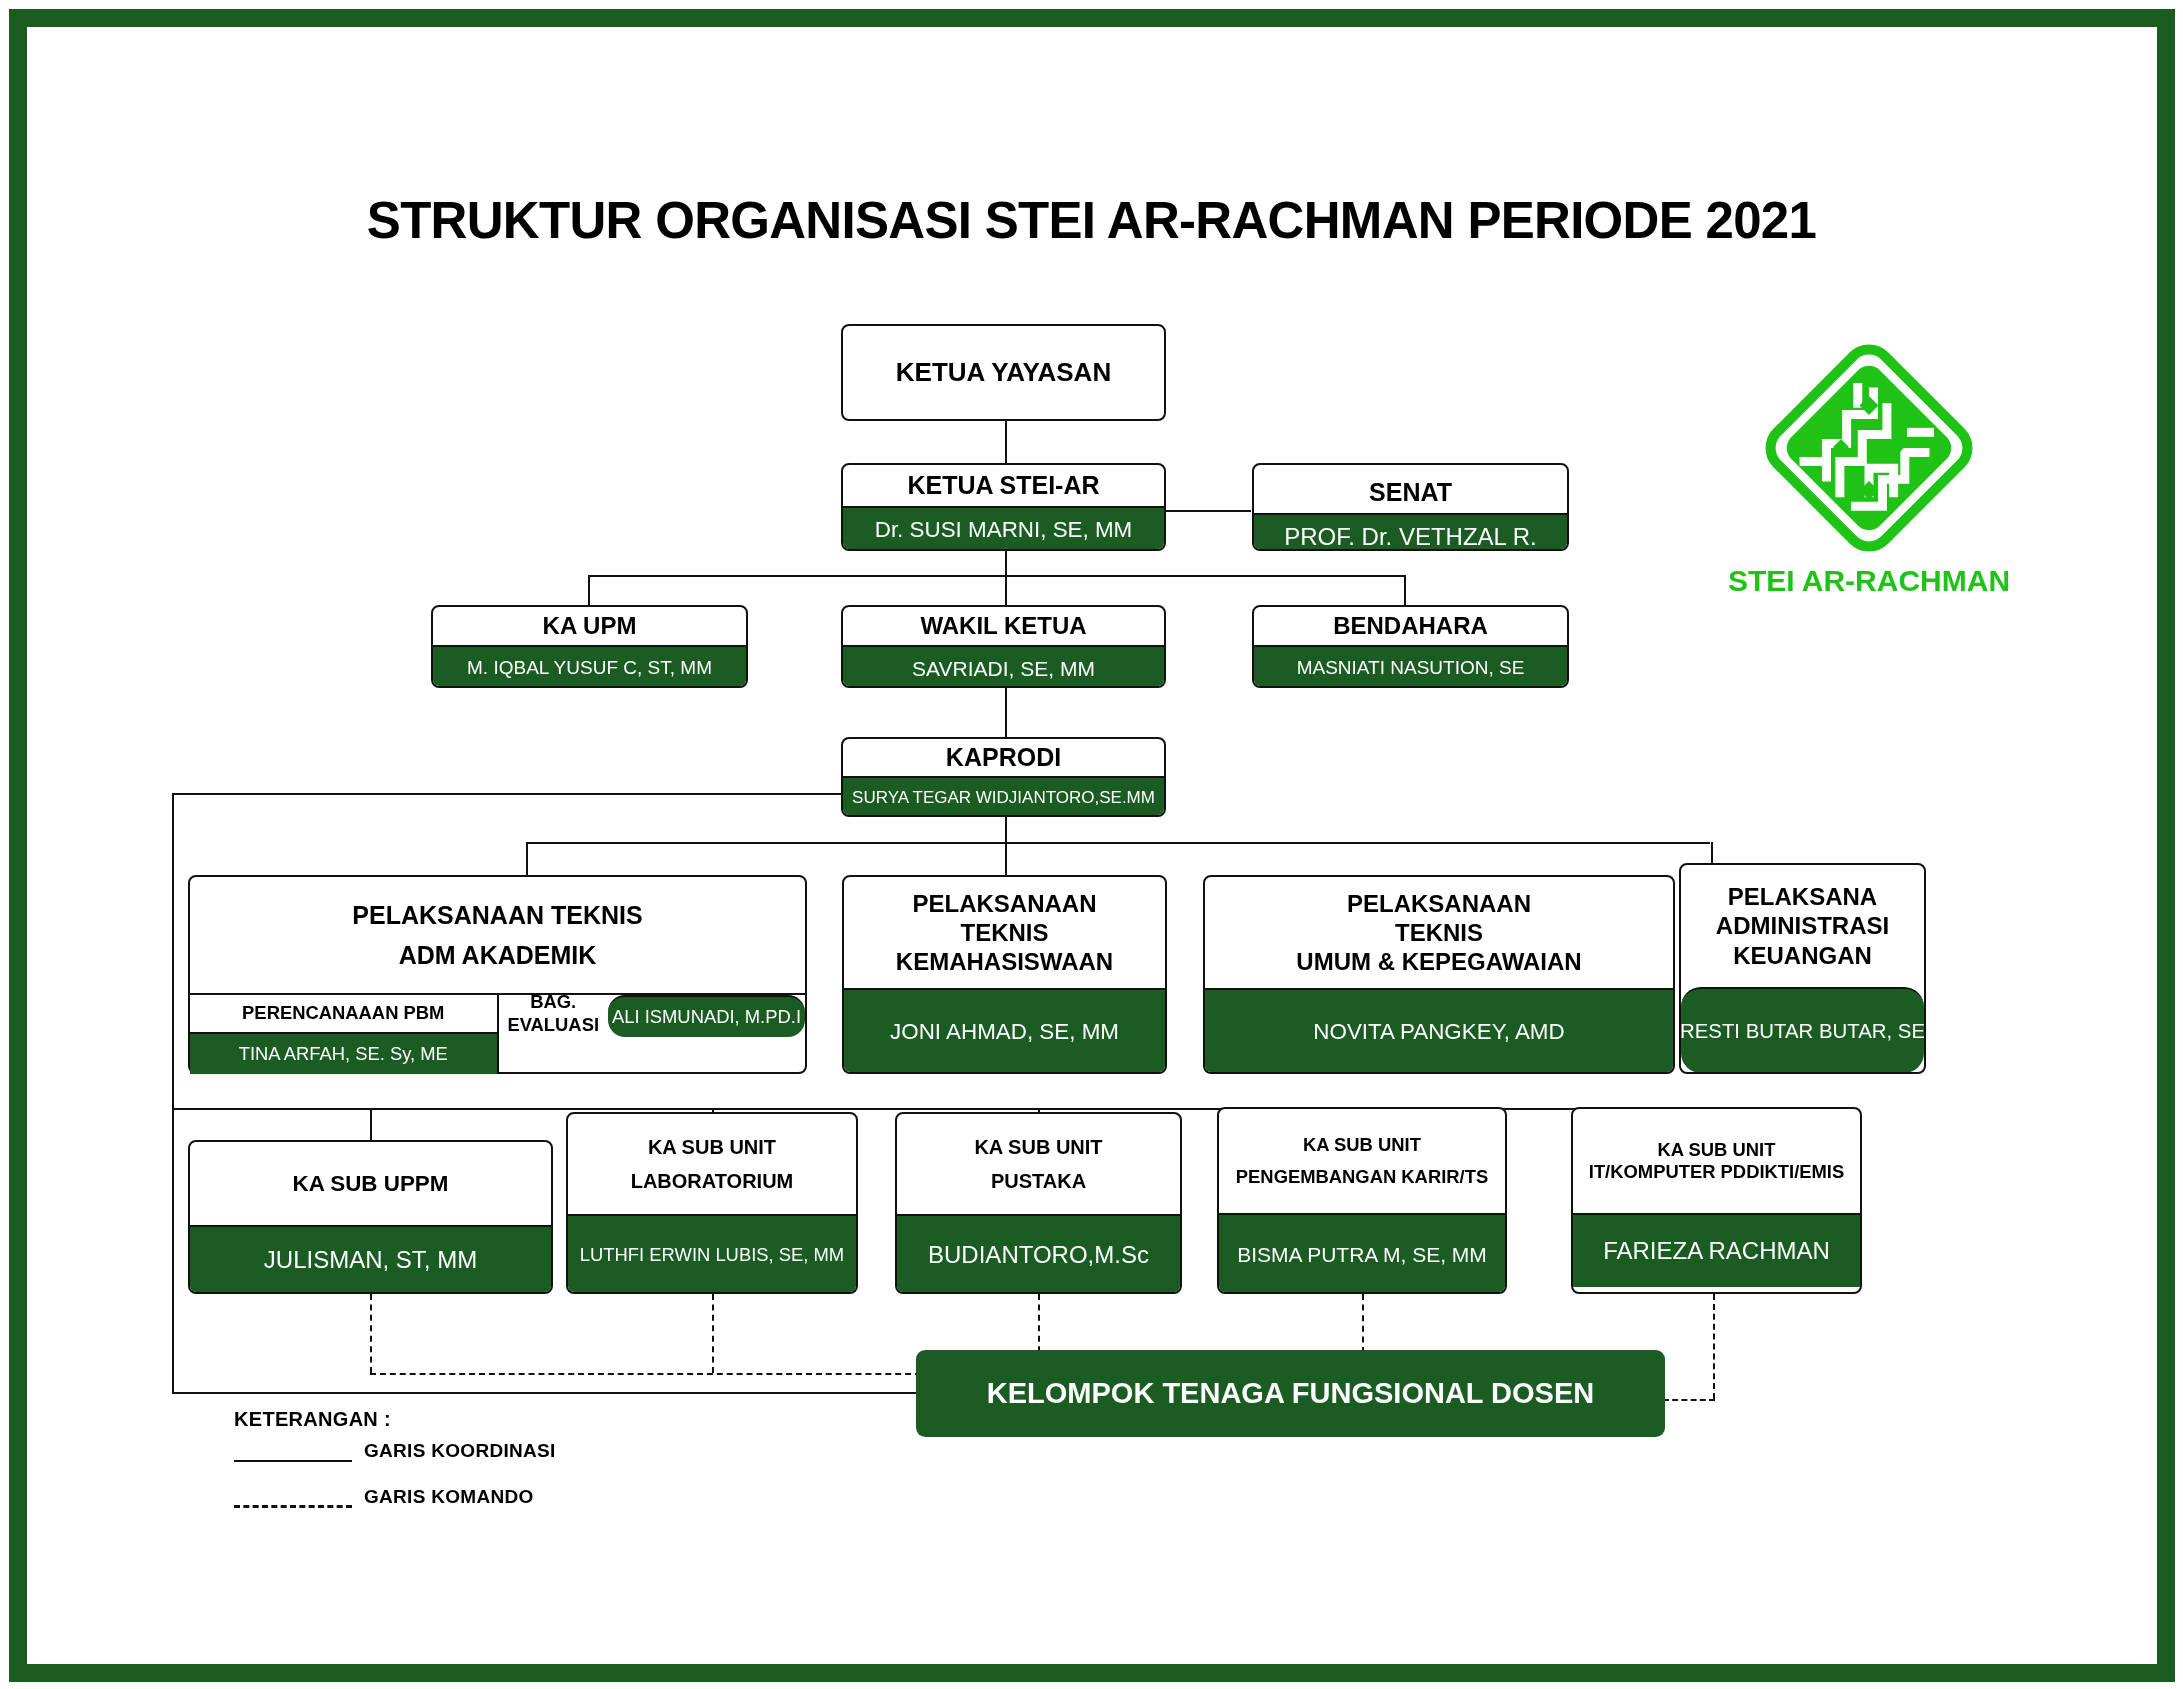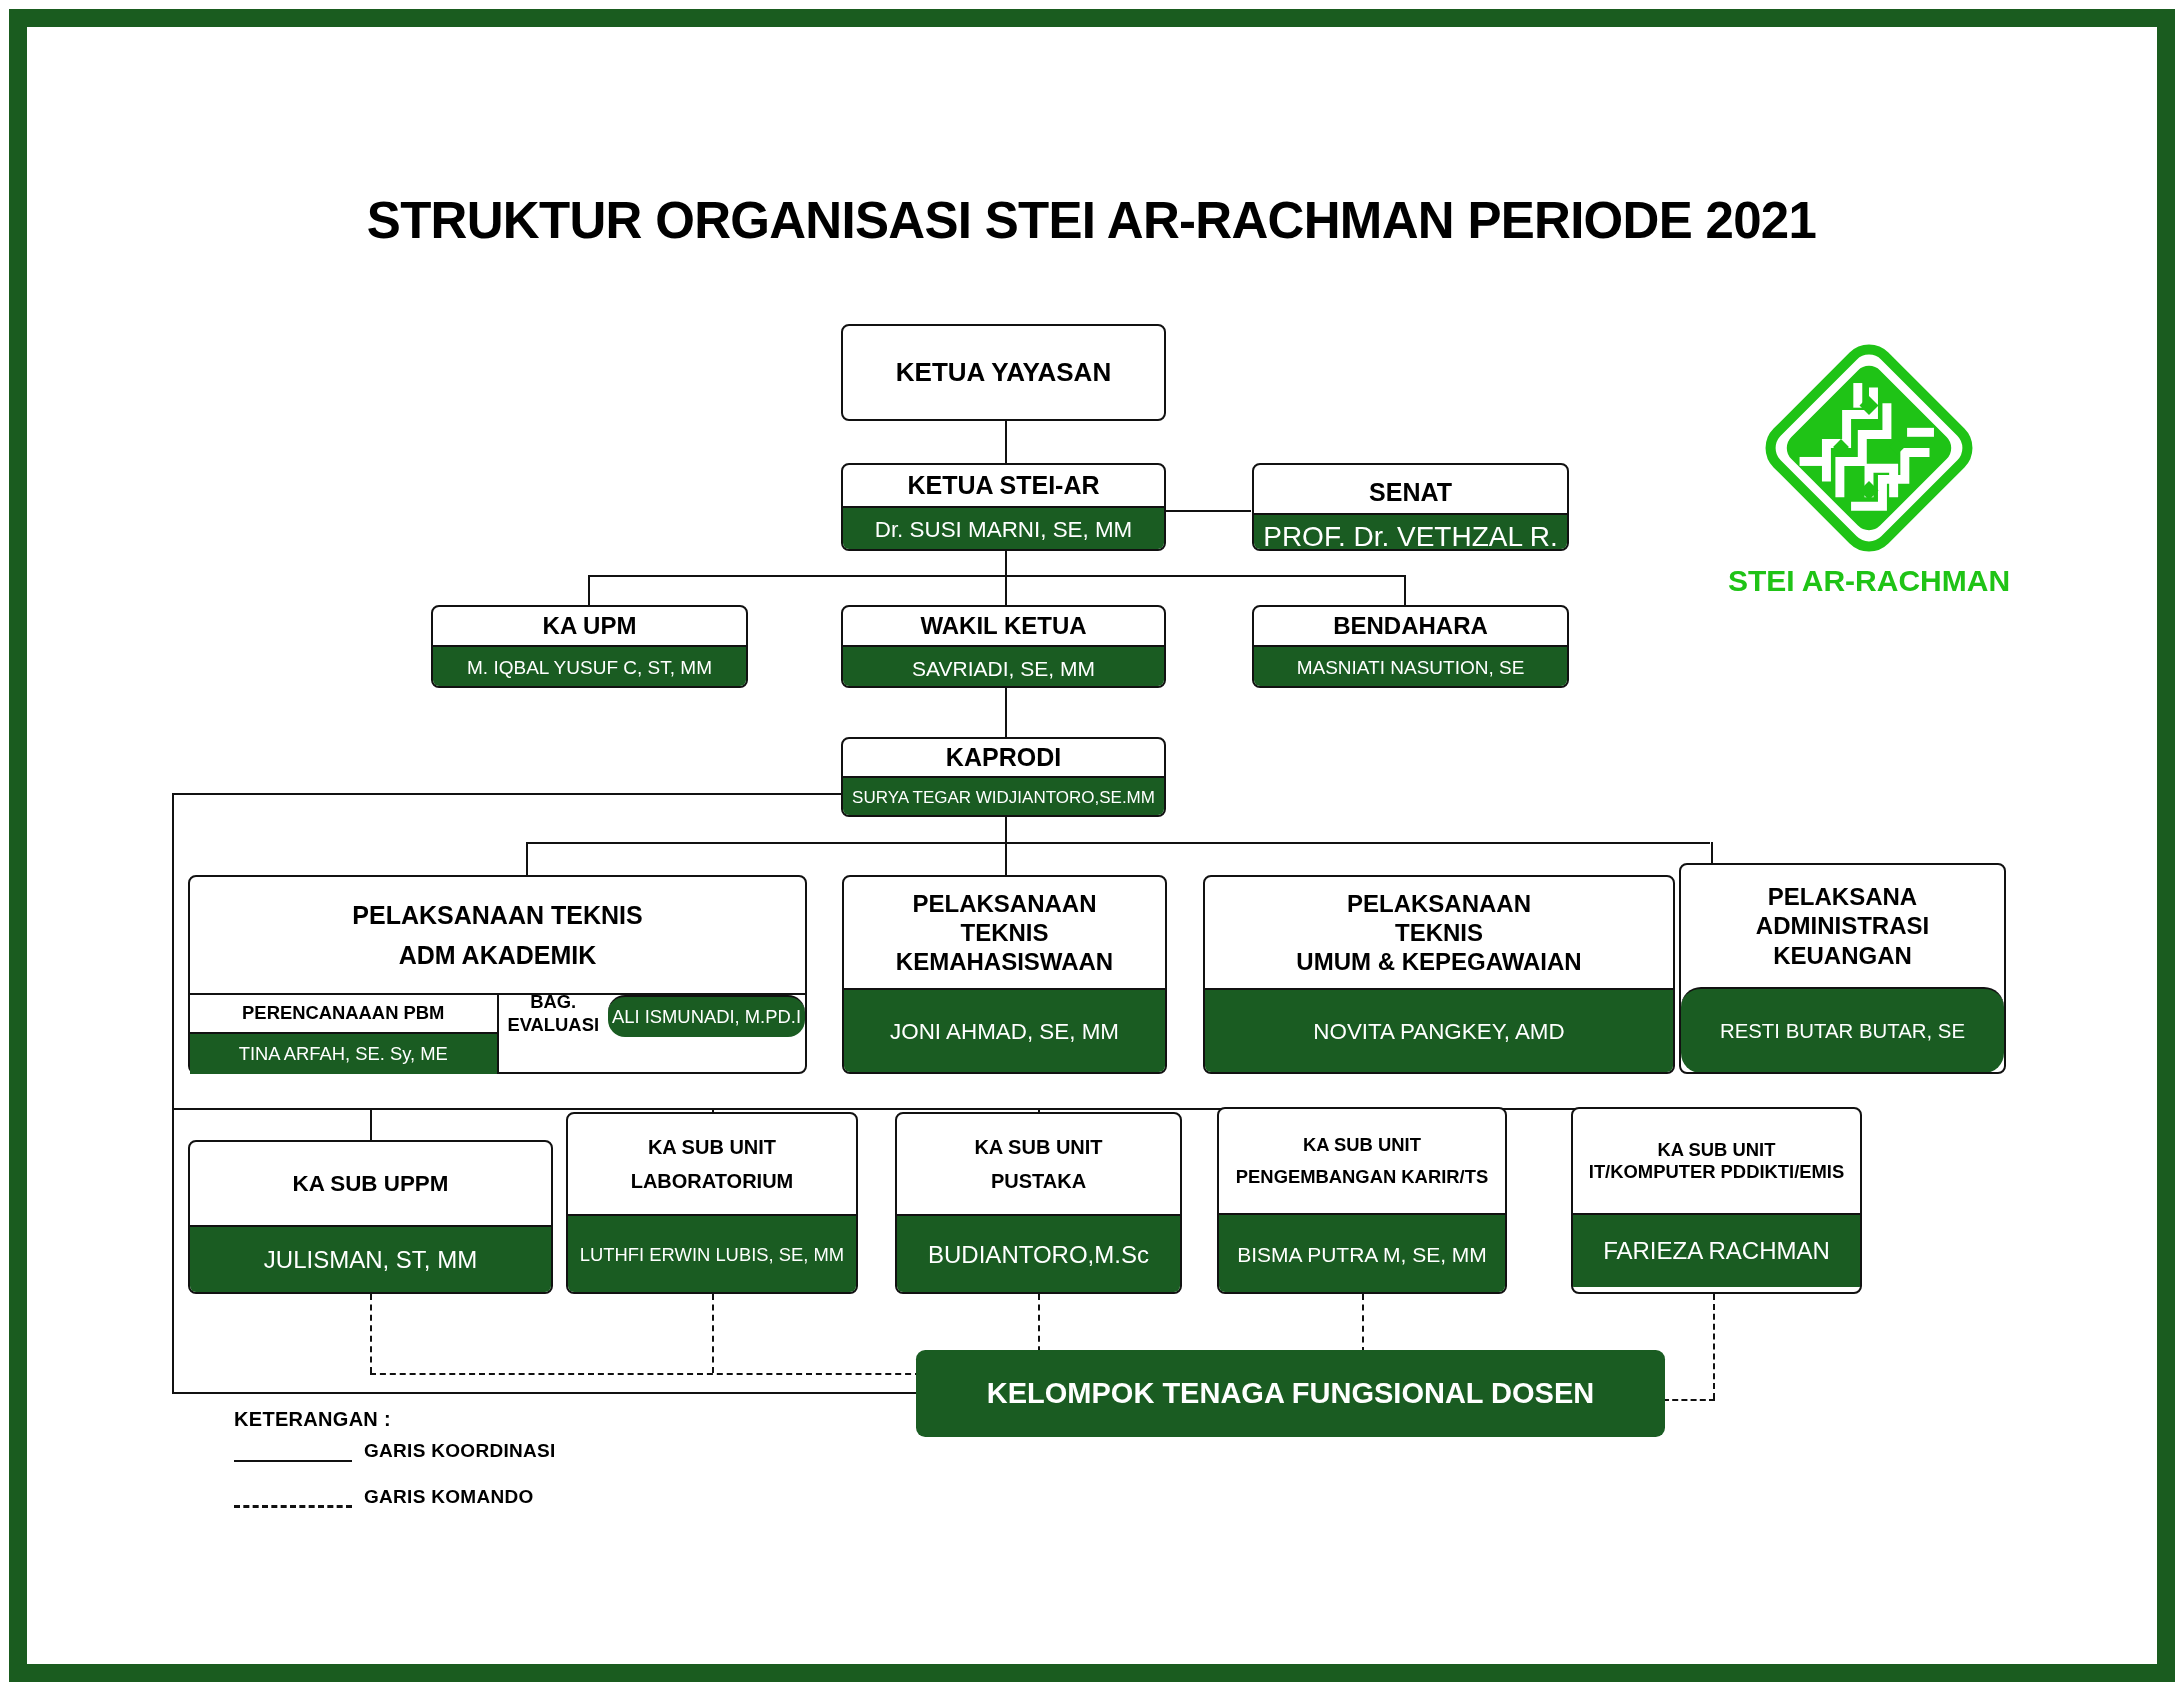--- a/index.html
+++ b/index.html
@@ -216,21 +216,21 @@
     <div class="ttl" style="font-size:26px;">KETUA YAYASAN</div>
   </div>
 
   <div class="node" style="left:841px; top:463px; width:325px; height:88px;">
     <div class="ttl" style="height:41px; font-size:25px;">KETUA STEI-AR</div>
     <div class="nm" style="height:47px; font-size:22.4px;">Dr. SUSI MARNI, SE, MM</div>
   </div>
 
   <div class="node" style="left:1252px; top:463px; width:317px; height:88px;">
     <div class="ttl" style="height:41px; font-size:25px;margin-top:7px;">SENAT</div>
-    <div class="nm" style="height:47px; font-size:28px;">PROF. Dr. VETHZAL R.</div>
+    <div class="nm" style="height:47px; font-size:24px;">PROF. Dr. VETHZAL R.</div>
   </div>
 
   <div class="node" style="left:431px; top:605px; width:317px; height:83px;">
     <div class="ttl" style="height:38px; font-size:24px;">KA UPM</div>
     <div class="nm" style="height:45px; font-size:19px;">M. IQBAL YUSUF C, ST, MM</div>
   </div>
 
   <div class="node" style="left:841px; top:605px; width:325px; height:83px;">
     <div class="ttl" style="height:38px; font-size:24px;">WAKIL KETUA</div>
     <div class="nm" style="height:45px; font-size:21px;">SAVRIADI, SE, MM</div>
@@ -274,21 +274,21 @@
 
   <div class="node" style="left:1203px; top:875px; width:472px; height:199px;">
     <div class="ttl" style="height:111px; font-size:24px; flex-direction:column;">
       <span>PELAKSANAAN</span>
       <span>TEKNIS</span>
       <span>UMUM &amp; KEPEGAWAIAN</span>
     </div>
     <div class="nm" style="height:86px; font-size:22.4px;">NOVITA PANGKEY, AMD</div>
   </div>
 
-  <div class="node" style="left:1679px; top:863px; width:327px; height:211px;">
+  <div class="node" style="left:1679px; top:863px; width:247px; height:211px;">
     <div class="ttl" style="height:122px; font-size:24px; flex-direction:column;">
       <span>PELAKSANA</span>
       <span>ADMINISTRASI</span>
       <span>KEUANGAN</span>
     </div>
     <div class="nm" style="height:86px; font-size:20.4px;border-radius:20px;">RESTI BUTAR BUTAR, SE</div>
   </div>
 
   <div class="node" style="left:188px; top:1140px; width:365px; height:154px;">
     <div class="ttl" style="height:83px; font-size:22.4px; flex-direction:column;">

